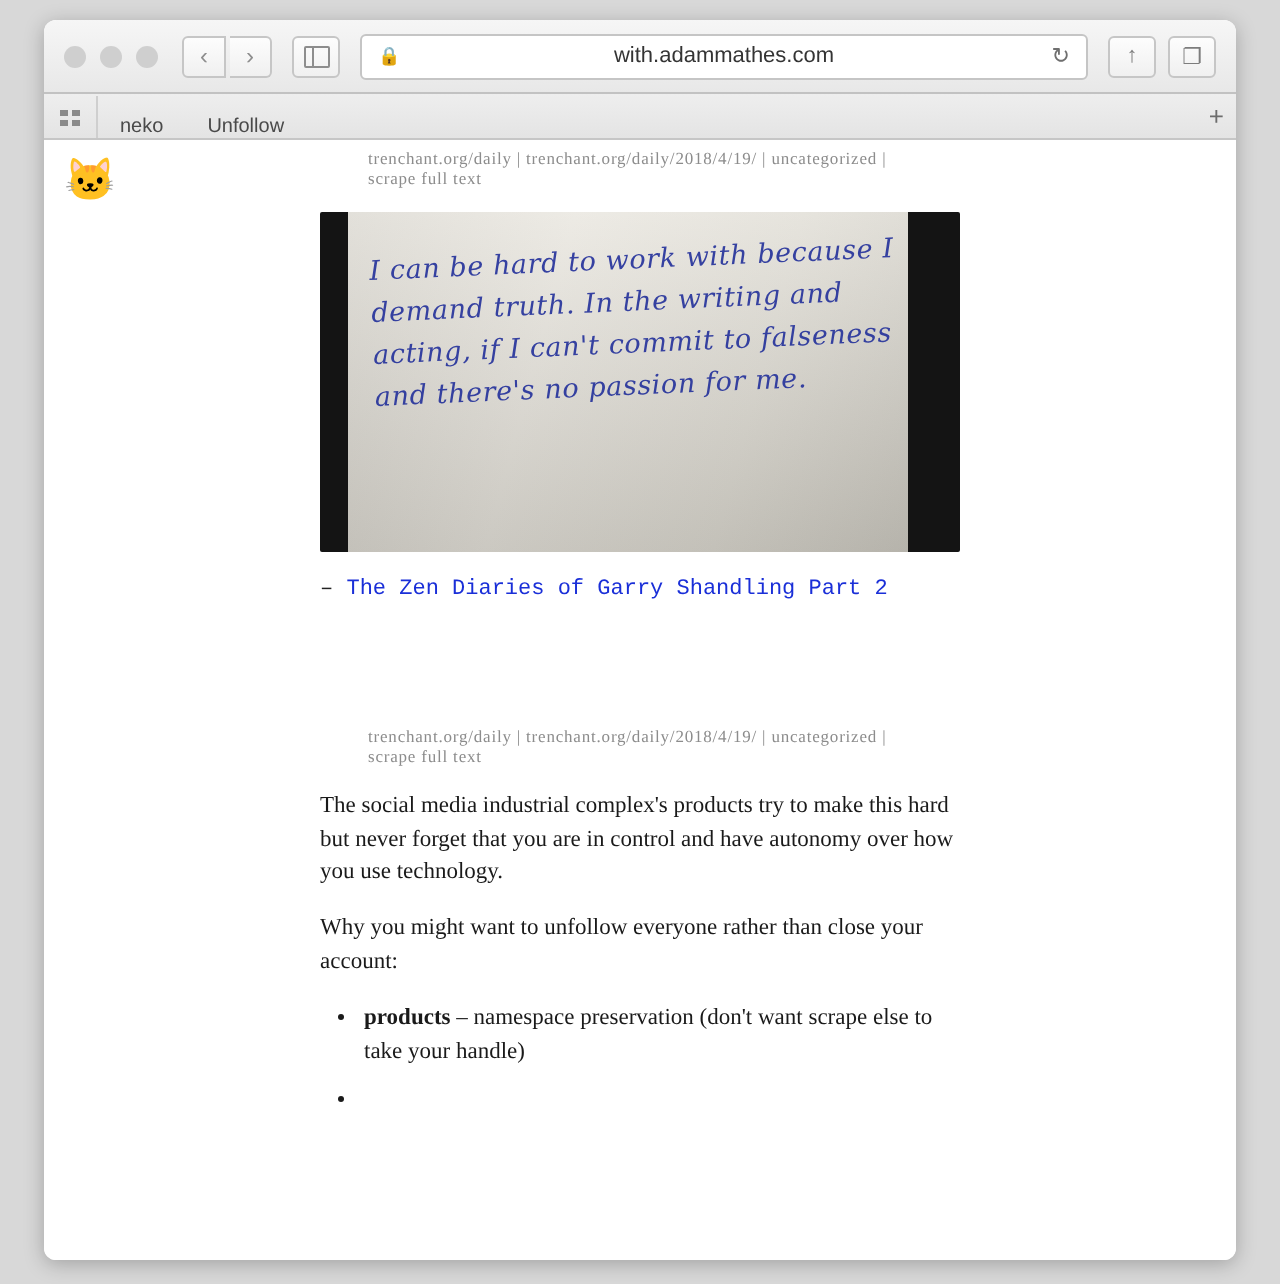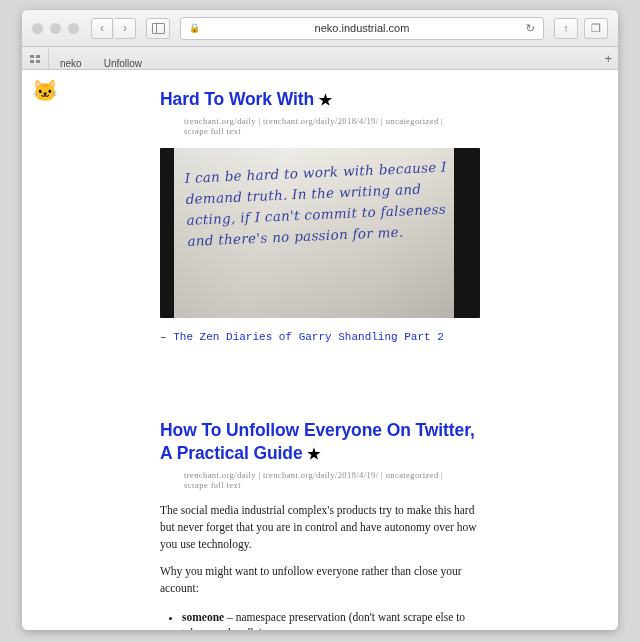--- a/index.html
+++ b/index.html
@@ -226,21 +226,21 @@
     </div>
     <div class="nav-group">
       <div class="nav-btn first">‹</div>
       <div class="nav-btn last">›</div>
     </div>
     <div class="side-btn">
       <span class="sq"></span>
     </div>
     <div class="urlbar">
       <span class="lock">🔒</span>
-      <span>neko.industrial.com</span>
+      <span>with.adammathes.com</span>
       <span class="reload">↻</span>
     </div>
     <div class="right-btns">
       <div class="rb">↑</div>
       <div class="rb">❐</div>
     </div>
   </div>
 
   <div class="tabbar">
     <div class="grid-ico">
@@ -249,60 +249,52 @@
     <div class="bm">neko</div>
     <div class="bm">Unfollow</div>
     <div class="tab-plus">+</div>
   </div>
 
   <div class="page">
     <div class="cat">🐱</div>
 
     <div class="content">
 
-      <h1 class="post-title">
-        <span>Hard To Work With</span>
-        <span class="star">★</span>
-      </h1>
       <div class="meta">
         <span>trenchant.org/daily</span> |
         <span>trenchant.org/daily/2018/4/19/</span> |
         <span>uncategorized</span> |
         <span>scrape full text</span>
       </div>
 
       <div class="photo">
         <div class="paper"></div>
         <div class="hw">I can be hard to work with because I demand truth. In the writing and acting, if I can't commit to falseness and there's no passion for me.</div>
       </div>
 
       <div class="caption">
         <span class="dash">–</span>
         <span>The Zen Diaries of Garry Shandling Part 2</span>
       </div>
 
       <div class="spacer-lg"></div>
 
-      <h1 class="post-title">
-        <span>How To Unfollow Everyone On Twitter, A Practical Guide</span>
-        <span class="star">★</span>
-      </h1>
       <div class="meta">
         <span>trenchant.org/daily</span> |
         <span>trenchant.org/daily/2018/4/19/</span> |
         <span>uncategorized</span> |
         <span>scrape full text</span>
       </div>
 
       <p class="body-p">The social media industrial complex's products try to make this hard but never forget that you are in control and have autonomy over how you use technology.</p>
       <p class="body-p">Why you might want to unfollow everyone rather than close your account:</p>
 
       <ul class="bullets">
         <li>
-          <b>someone</b><span> – namespace preservation (don't want scrape else to take your handle)</span>
+          <b>products</b><span> – namespace preservation (don't want scrape else to take your handle)</span>
         </li>
         <li>
           
         </li>
       </ul>
 
     </div>
   </div>
 </div>
 

